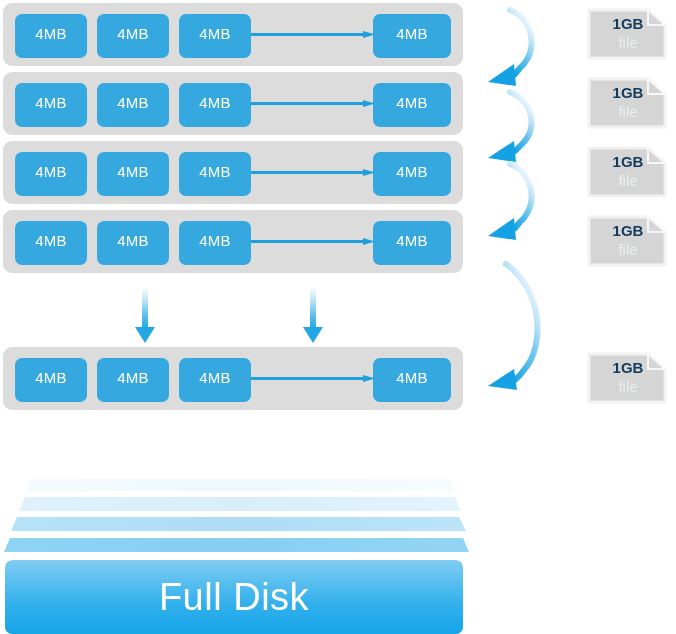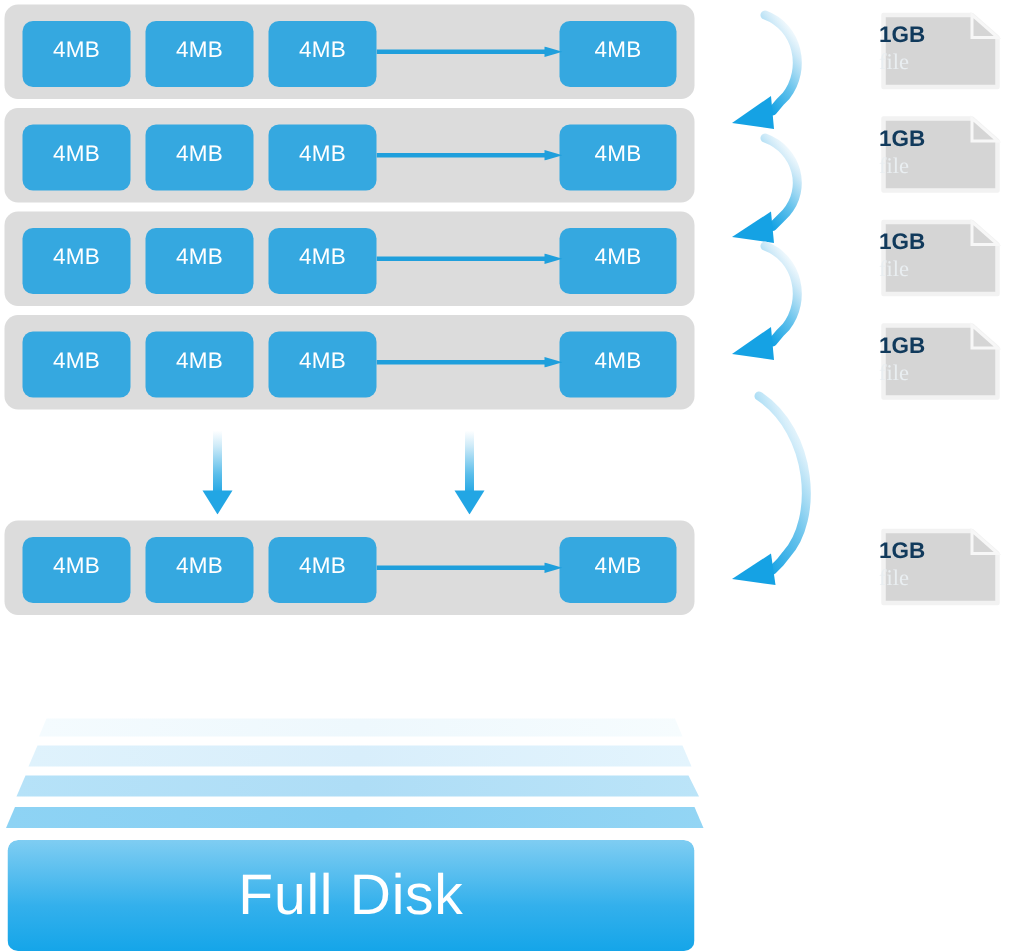--- a/index.html
+++ b/index.html
@@ -68,34 +68,33 @@
     position: absolute;
     left: 586px;
     width: 84px;
     height: 58px;
   }
   .file-card .file-label-top,
   .file-card .file-label-bottom {
     position: absolute;
     left: 0;
     width: 84px;
-    text-align: left;
+    text-align: center;
     pointer-events: none;
   }
   .file-card .file-label-top {
     top: 10px;
     font-size: 15px;
     font-weight: bold;
     color: #113a5c;
   }
   .file-card .file-label-bottom {
     top: 29px;
     font-size: 15px;
     color: #e9eef1;
-    font-family: Liberation Serif, serif;
   }
 
   
   .drop-arrow {
     position: absolute;
     width: 26px;
     height: 56px;
     top: 287px;
   }
   .drop-arrow.a0 { left: 132px; }

